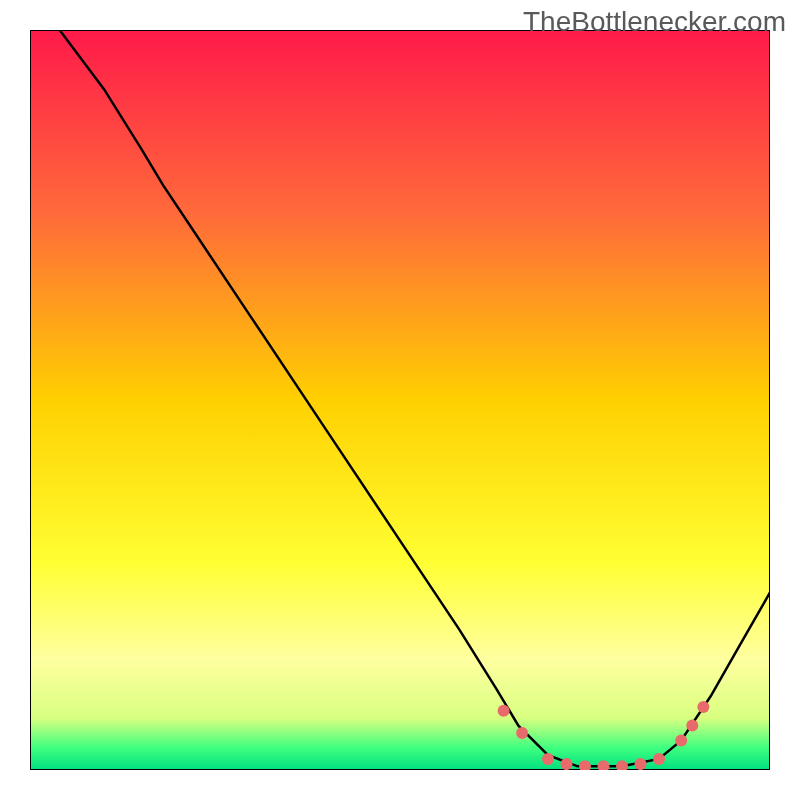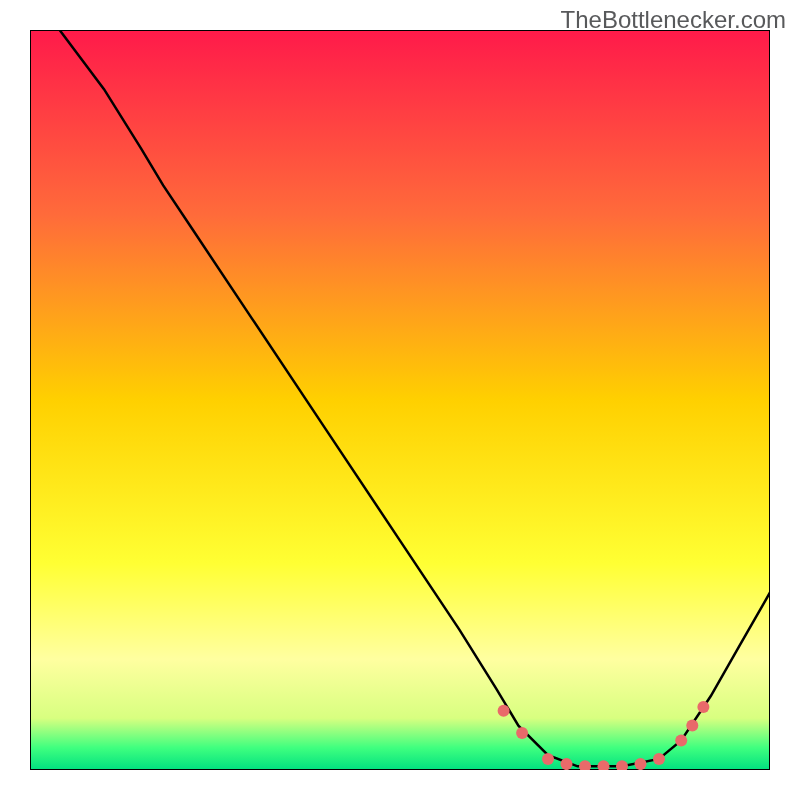--- a/index.html
+++ b/index.html
@@ -7,21 +7,21 @@
     width: 800px;
     height: 800px;
     background: #ffffff;
     position: relative;
     font-family: Arial, sans-serif;
   }
   .watermark {
     position: absolute;
     top: 6px;
     right: 14px;
-    font-size: 24px;
+    font-size: 28px;
     color: #58595b;
     font-weight: normal;
     z-index: 10;
   }
   .chart-container {
     position: absolute;
     top: 30px;
     left: 30px;
     width: 740px;
     height: 740px;

